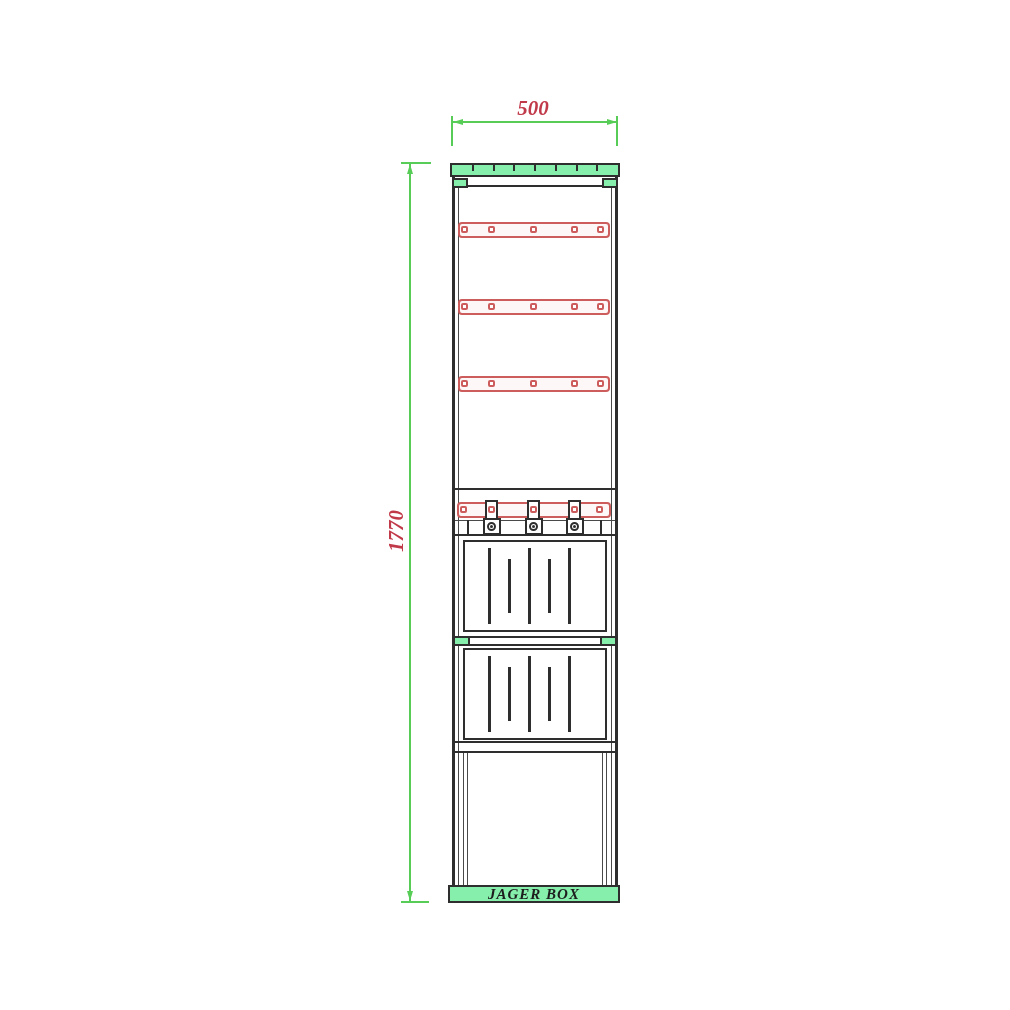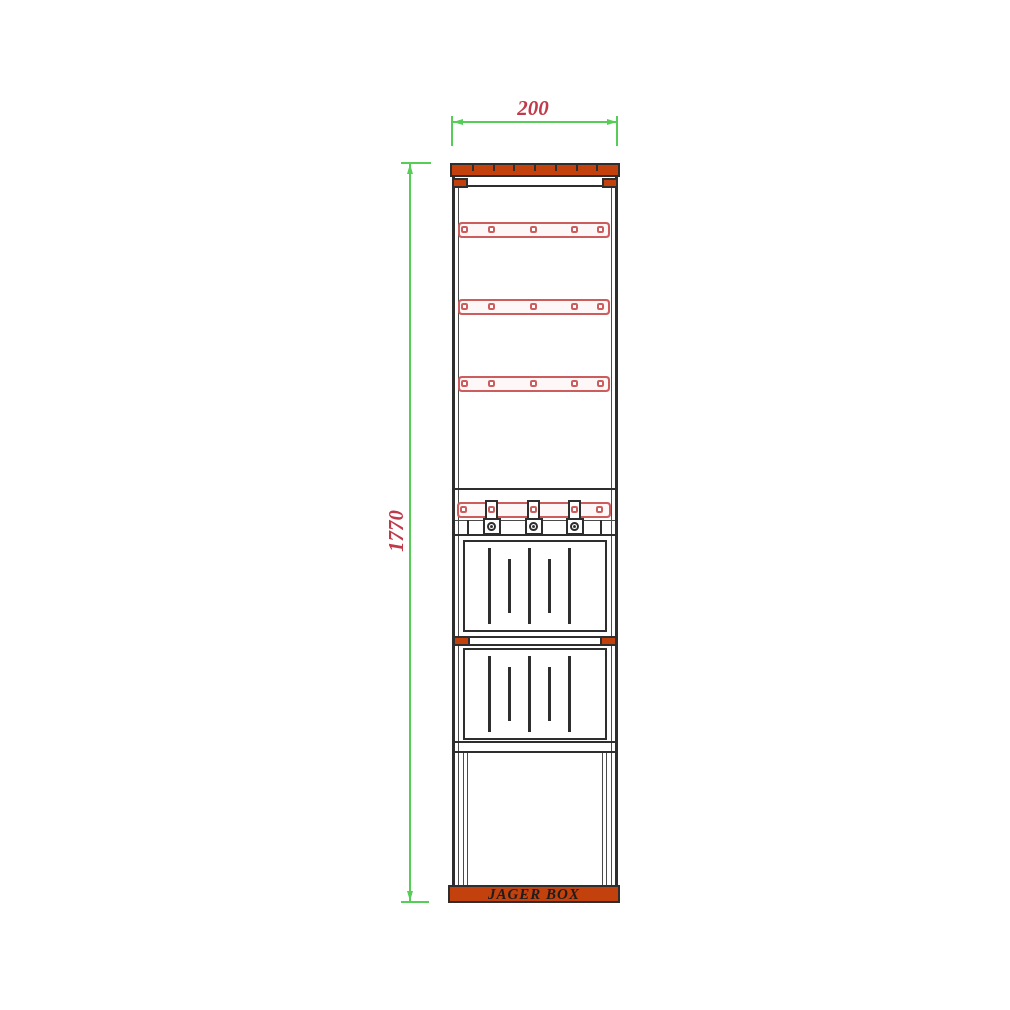--- a/index.html
+++ b/index.html
@@ -16,21 +16,21 @@
   .rot{transform:rotate(-90deg);transform-origin:center center;}
 
   
   .arrow{position:absolute;width:0;height:0;}
   .arr-left {border-top:3px solid transparent;border-bottom:3px solid transparent;border-right:10px solid var(--c-dim-line);}
   .arr-right{border-top:3px solid transparent;border-bottom:3px solid transparent;border-left:10px solid var(--c-dim-line);}
   .arr-up   {border-left:3px solid transparent;border-right:3px solid transparent;border-bottom:10px solid var(--c-dim-line);}
   .arr-down {border-left:3px solid transparent;border-right:3px solid transparent;border-top:10px solid var(--c-dim-line);}
 
   
-  .outline{border:2px solid var(--c-ink);background:#c2410c;}
+  .outline{border:2px solid var(--c-ink);background:#86efac;}
   .rail{position:absolute;box-sizing:border-box;border:2px solid var(--c-rail);
         border-radius:4px;background:#fdf7f7;}
   .rail-hole{position:absolute;box-sizing:border-box;width:7px;height:7px;top:2px;
              border:2px solid var(--c-rail);border-radius:2px;background:#fff;}
   .vent-panel{position:absolute;box-sizing:border-box;border:2px solid var(--c-ink);background:#fff;}
   .slat{position:absolute;width:3px;background:var(--c-ink);}
   .tab{position:absolute;width:2px;height:6px;top:0;background:var(--c-ink);}
   .strap{position:absolute;box-sizing:border-box;width:13px;height:33px;top:500px;
          border:2px solid var(--c-ink);background:#fff;}
   .strap-hole{position:absolute;box-sizing:border-box;width:7px;height:7px;left:1px;top:4px;
@@ -156,21 +156,21 @@
 
   <div class="abs outline brand-bar" style="left:448px;top:885px;width:172px;height:18px;">
     <span class="brand-text">JAGER BOX</span>
   </div>
 
   <div class="abs green" style="left:451px;top:116px;width:2px;height:30px;"></div>
   <div class="abs green" style="left:616px;top:116px;width:2px;height:30px;"></div>
   <div class="abs green" style="left:452px;top:121px;width:166px;height:2px;"></div>
   <div class="arrow arr-left" style="left:453px;top:119px;"></div>
   <div class="arrow arr-right" style="left:607px;top:119px;"></div>
-  <div class="abs dim-label" style="left:503px;top:97px;width:60px;height:22px;">200</div>
+  <div class="abs dim-label" style="left:503px;top:97px;width:60px;height:22px;">500</div>
 
   <div class="abs green" style="left:409px;top:163px;width:2px;height:740px;"></div>
   <div class="abs green" style="left:401px;top:162px;width:30px;height:2px;"></div>
   <div class="abs green" style="left:401px;top:901px;width:28px;height:2px;"></div>
   <div class="arrow arr-up" style="left:407px;top:164px;"></div>
   <div class="arrow arr-down" style="left:407px;top:891px;"></div>
   <div class="abs dim-label rot" style="left:366px;top:520px;width:60px;height:22px;">1770</div>
 
 </div>
 

